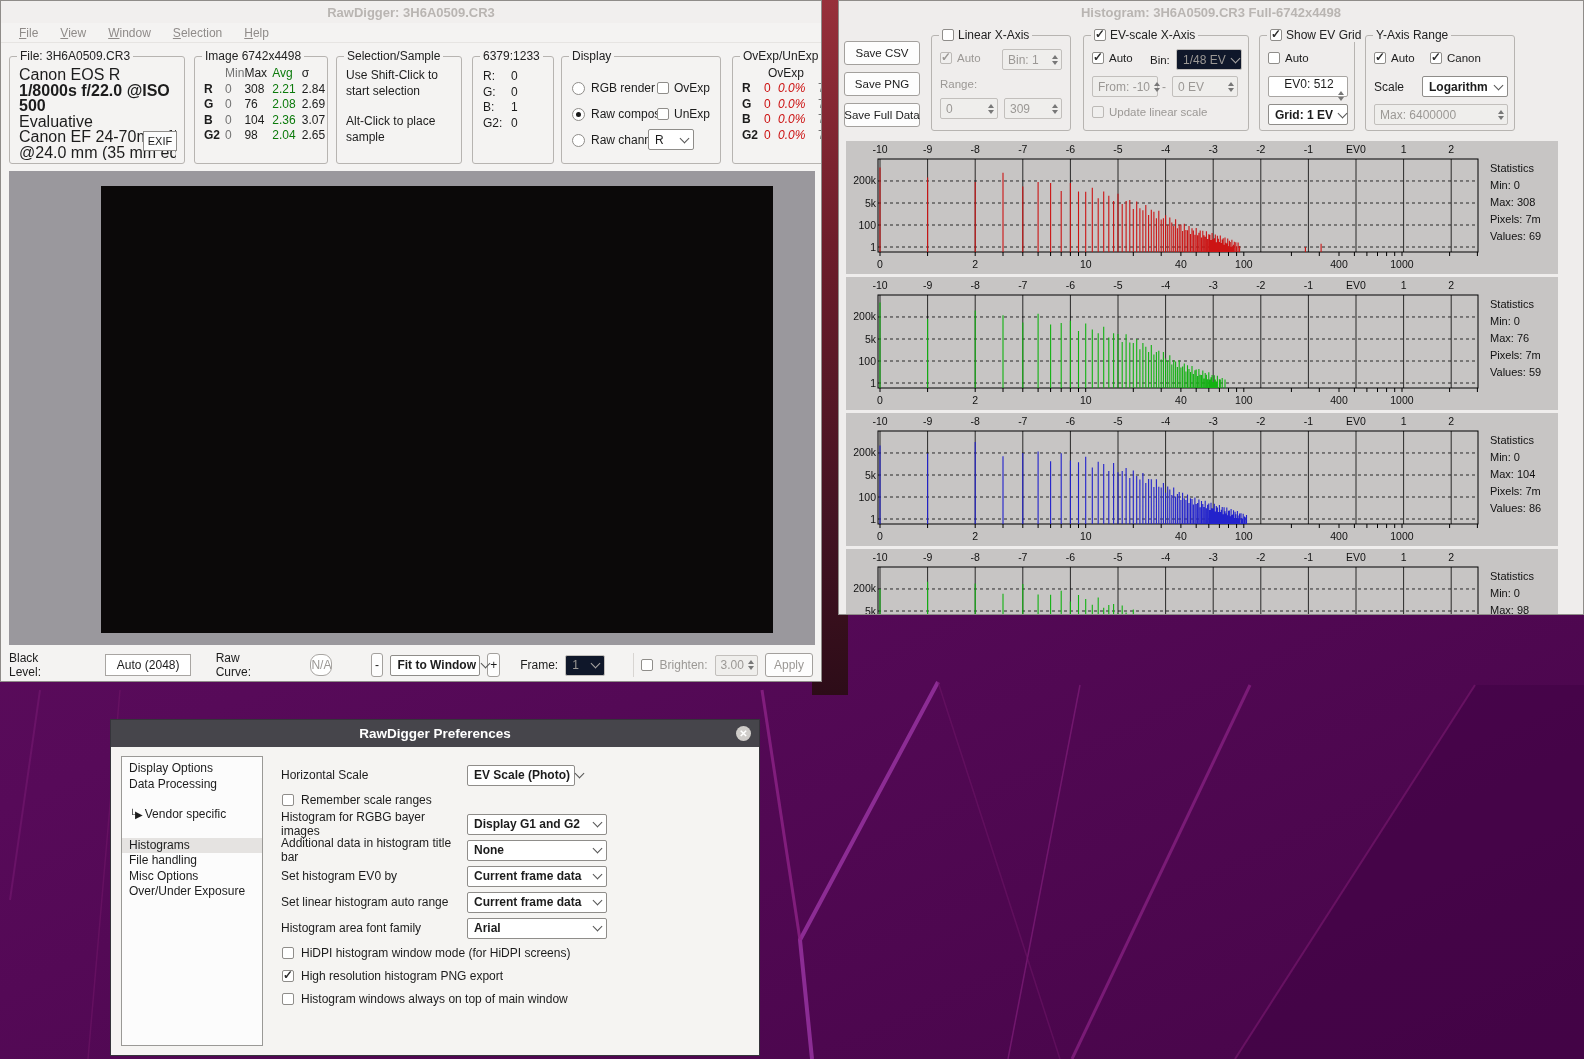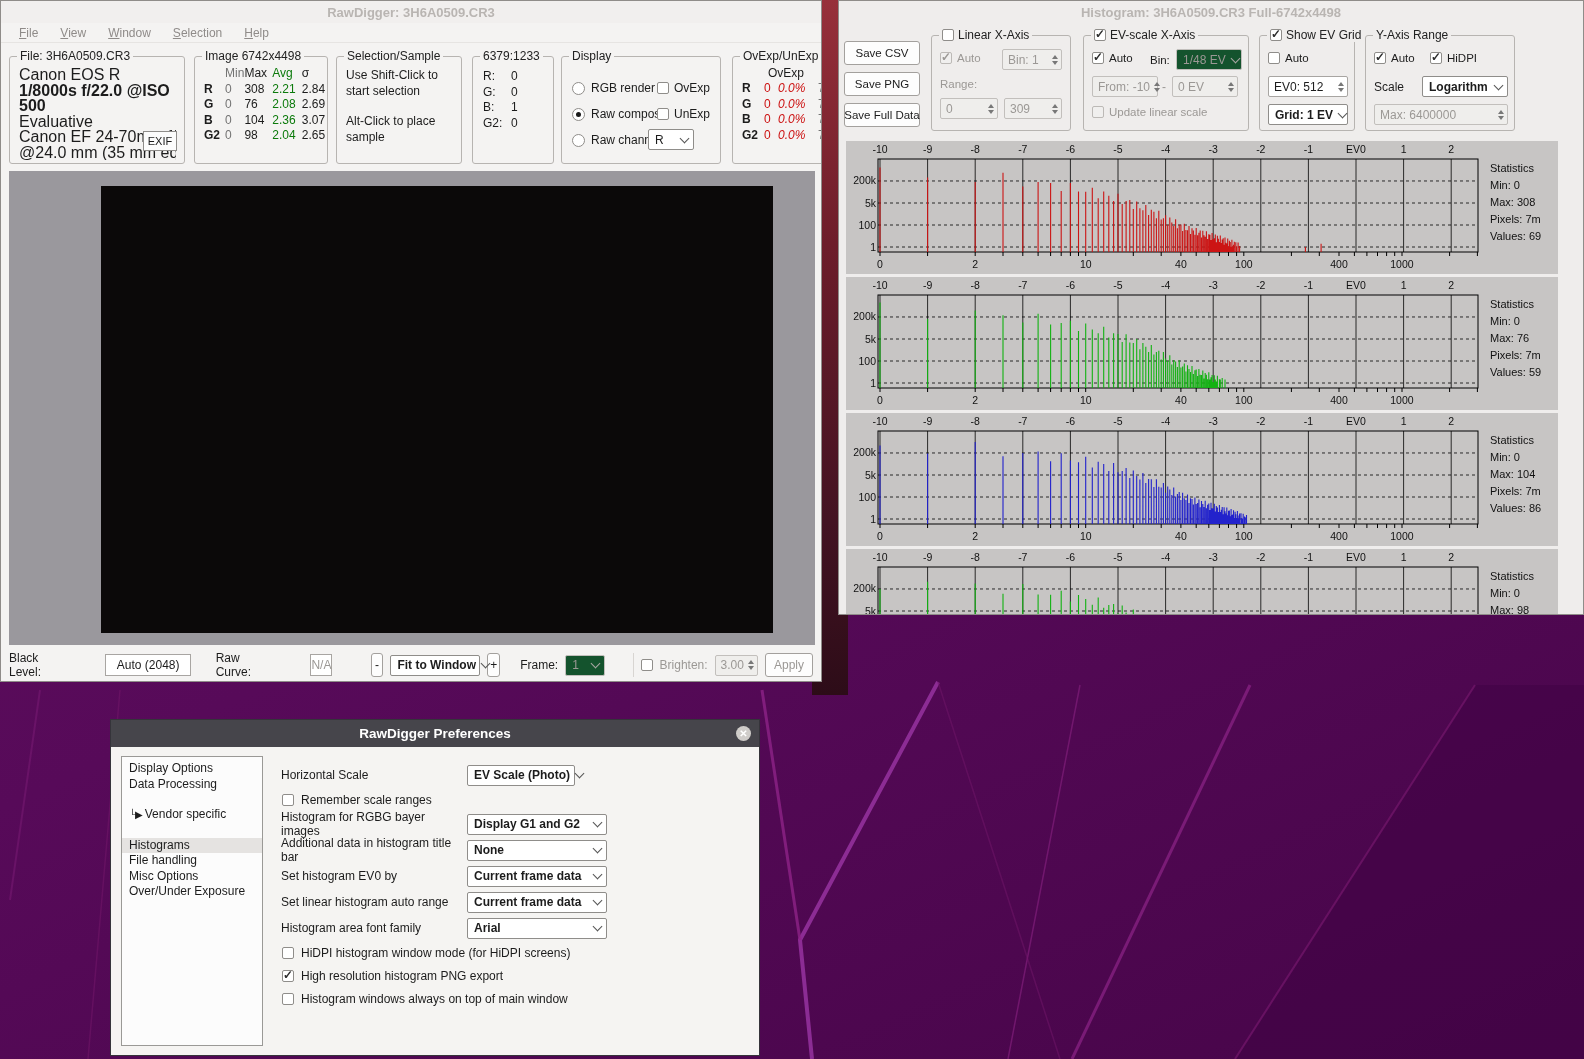--- a/index.html
+++ b/index.html
@@ -28,21 +28,21 @@
   .cb.gray{border-color:#bcb9b6;background:#f0efee;}
   .cb.gray.checked::after{color:#9b9895;}
   .radio{width:13px;height:13px;border:1px solid #8f8d8a;border-radius:50%;background:#fff;
       display:inline-block;position:relative;box-sizing:border-box;flex:none;}
   .radio.sel::after{content:"";position:absolute;left:3px;top:3px;width:5px;height:5px;border-radius:50%;background:#1a1a1a;}
   .select{display:inline-flex;align-items:center;border:1px solid #8f8d8a;background:#fff;height:21px;
       padding:0 5px 0 6px;border-radius:2px;box-sizing:border-box;gap:6px;white-space:nowrap;}
   .select .chev{width:6px;height:6px;border-right:1.5px solid #555;border-bottom:1.5px solid #555;
       transform:rotate(45deg);margin-top:-3px;margin-left:auto;flex:none;}
   .select.bold{font-weight:bold;}
-  .select.gray{background:#14532d;color:#9b9895;border-color:#c2bfbc;}
+  .select.gray{background:#0f172a;color:#9b9895;border-color:#c2bfbc;}
   .select.gray .chev{border-color:#aaa7a4;}
   .spinbox{display:inline-flex;align-items:center;border:1px solid #a8a5a2;background:#fff;height:21px;
       padding:0 3px 0 5px;border-radius:2px;box-sizing:border-box;white-space:nowrap;}
   .spinbox.gray{background:#efeeec;color:#9b9895;border-color:#c2bfbc;}
   .arrows{margin-left:auto;display:flex;flex-direction:column;gap:2px;padding-left:4px;}
   .arr-up{width:0;height:0;border-left:3px solid transparent;border-right:3px solid transparent;border-bottom:4px solid #777;}
   .arr-dn{width:0;height:0;border-left:3px solid transparent;border-right:3px solid transparent;border-top:4px solid #777;}
   .btn{display:inline-flex;align-items:center;justify-content:center;border:1px solid #a3a09d;
       background:#fdfdfd;border-radius:3px;height:24px;padding:0 8px;box-sizing:border-box;white-space:nowrap;}
   .inset{border:1px solid #a8a5a2;background:#fff;height:22px;display:inline-flex;align-items:center;
@@ -299,21 +299,21 @@
 
   <div id="image-area">
     <div id="black-image"></div>
   </div>
 
   <div id="bottom-bar">
     <span>Black Level:</span>
     <span class="inset" style="width:112px;">Auto (2048)</span>
     <span style="width:14px;"></span>
     <span>Raw Curve:</span>
-    <span class="inset grayt" style="width:28px;">N/A</span>
+    <span class="inset grayt" style="width:28px;border-radius:9px;">N/A</span>
     <span style="width:32px;"></span>
     <span class="btn" style="width:16px;padding:0;">-</span>
     <span class="select bold" style="width:90px;">
       <span>Fit to Window</span>
       <span class="chev"></span>
     </span>
     <span class="btn" style="width:16px;padding:0;">+</span>
     <span style="width:8px;"></span>
     <span>Frame:</span>
     <span class="select gray" style="width:48px;">
@@ -415,21 +415,21 @@
 
     <div class="groupbox g-grid">
       <div class="gb-title">
         <span class="cb checked"></span>
         <span>Show EV Grid</span>
       </div>
       <div class="ginner" style="left:8px;top:16px;">
         <span class="cb"></span>
         <span>Auto</span>
       </div>
-      <span class="spinbox" style="position:absolute;left:8px;top:40px;width:80px;">
+      <span class="spinbox" style="position:absolute;left:8px;top:40px;width:80px;flex-direction:column;">
         <span>EV0: 512</span>
         <span class="arrows">
             <span class="arr-up"></span>
             <span class="arr-dn"></span>
           </span>
       </span>
       <span class="select bold" style="position:absolute;left:8px;top:68px;width:80px;">
         <span>Grid: 1 EV</span>
         <span class="chev"></span>
       </span>
@@ -438,21 +438,21 @@
     <div class="groupbox g-y">
       <div class="gb-title">
           <span>Y-Axis Range</span>
         </div>
       <div class="ginner" style="left:8px;top:16px;">
         <span class="cb checked"></span>
         <span>Auto</span>
       </div>
       <div class="ginner" style="left:64px;top:16px;">
         <span class="cb checked"></span>
-        <span>HiDPI</span>
+        <span>Canon</span>
       </div>
       <span style="position:absolute;left:8px;top:44px;">Scale</span>
       <span class="select bold" style="position:absolute;left:56px;top:40px;width:86px;">
         <span>Logarithm</span>
         <span class="chev"></span>
       </span>
       <span class="spinbox gray" style="position:absolute;left:8px;top:68px;width:134px;">
         <span>Max: 6400000</span>
         <span class="arrows">
             <span class="arr-up"></span>

